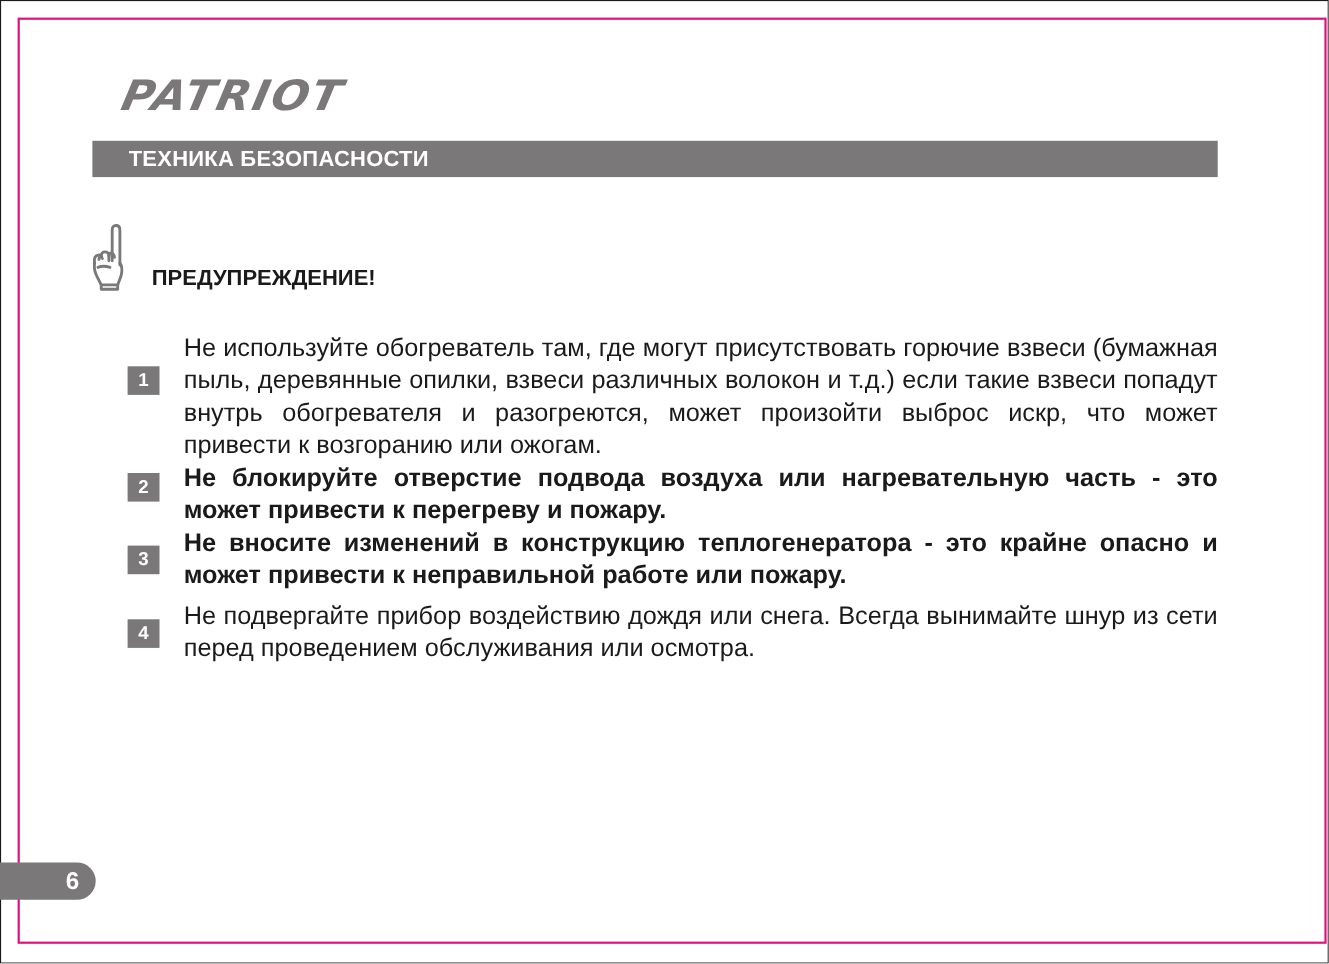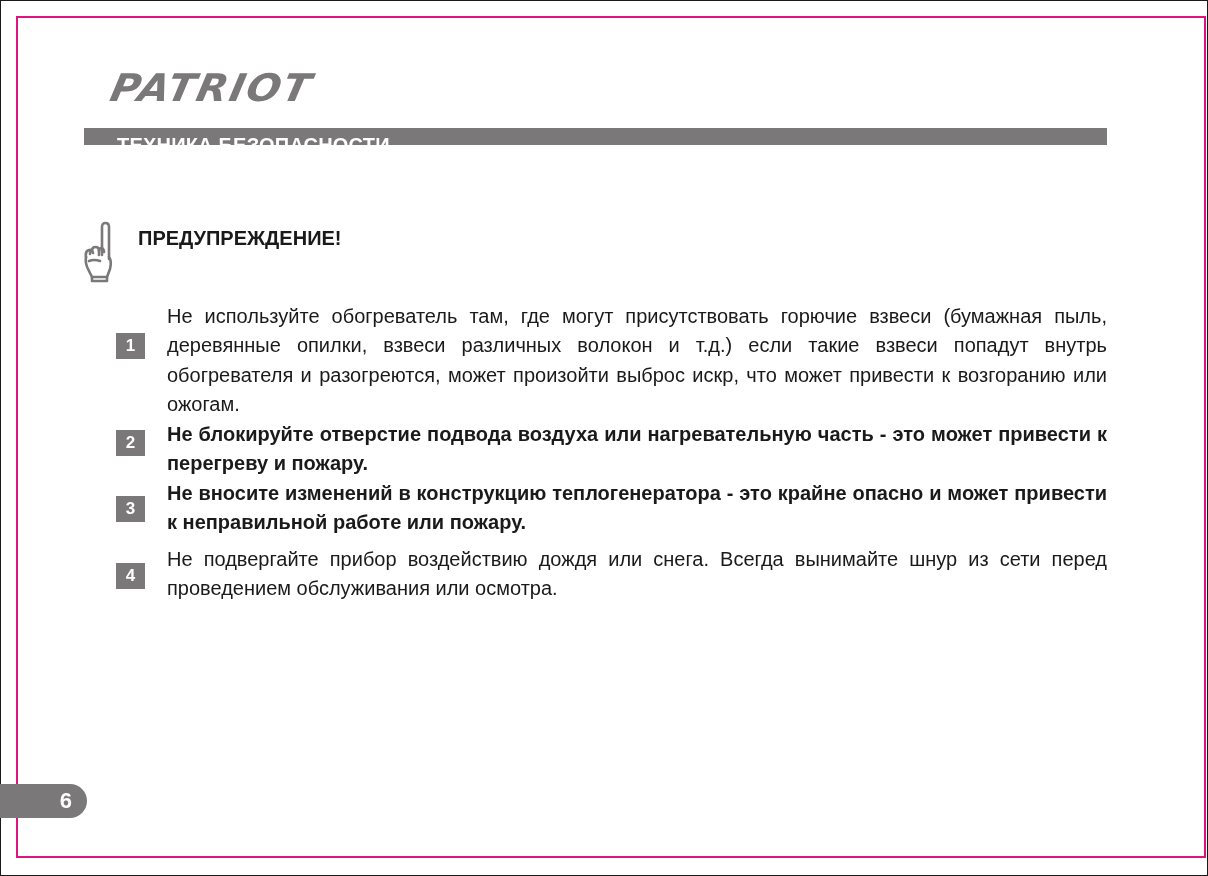--- a/index.html
+++ b/index.html
@@ -20,46 +20,46 @@
       box-sizing: border-box;
     }
     .logo {
       position: absolute; left: 116px; top: 66px;
       font-family: "DejaVu Sans", sans-serif; font-weight: bold; font-style: italic;
       font-size: 40px; letter-spacing: 2px; color: #7a7879;
       transform: skewX(-12deg) scaleY(0.95);
       transform-origin: left top;
     }
     .section-bar {
-      position: absolute; left: 84px; top: 128px; width: 1023px; height: 17px;
+      position: absolute; left: 84px; top: 128px; width: 1023px; height: 33px;
       background: #7a7879;
     }
     .section-title {
       position: absolute; left: 33px; top: 6px;
       color: #ffffff; font-weight: bold; font-size: 20px; letter-spacing: 0.2px;
     }
     .warning {
-      position: absolute; left: 80px; top: 221px; height: 62px;
-      display: flex; align-items: flex-start;
+      position: absolute; left: 80px; top: 203px; height: 62px;
+      display: flex; align-items: flex-end;
     }
     .hand-icon { width: 40px; height: 62px; }
     .warning-title {
       margin-left: 18px; font-weight: bold; font-size: 20px; color: #1a1a1a;
       margin-top: 6px;
     }
     .items { position: absolute; left: 116px; top: 302px; width: 991px; }
     .item { position: absolute; left: 0; width: 991px; }
     .badge {
       position: absolute; left: 0; width: 29px; height: 26px;
       background: #7a7879; color: #ffffff; font-weight: bold; font-size: 17px;
       display: flex; align-items: center; justify-content: center;
     }
     .item-text {
       position: absolute; left: 51px; width: 940px;
-      font-size: 20px; line-height: 29.3px; text-align: justify;
+      font-size: 23px; line-height: 29.3px; text-align: justify;
       color: #1a1a1a;
     }
     .page-tab {
       position: absolute; left: 0; top: 784px; width: 87px; height: 34px;
       background: #7a7879; border-radius: 0 17px 17px 0;
     }
     .page-number {
       position: absolute; right: 15px; top: 4px;
       color: #ffffff; font-weight: bold; font-size: 22px;
     }

